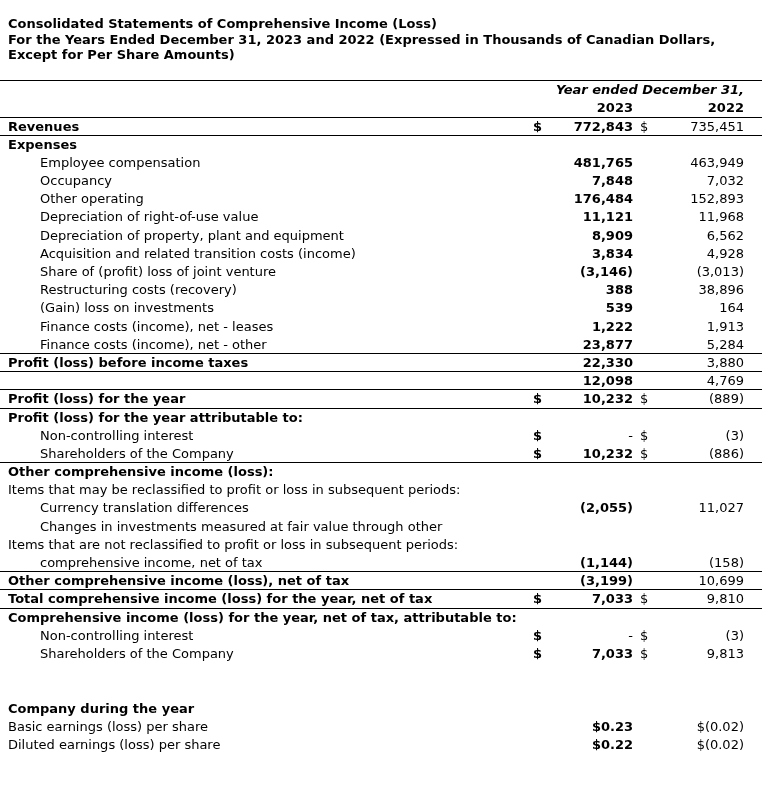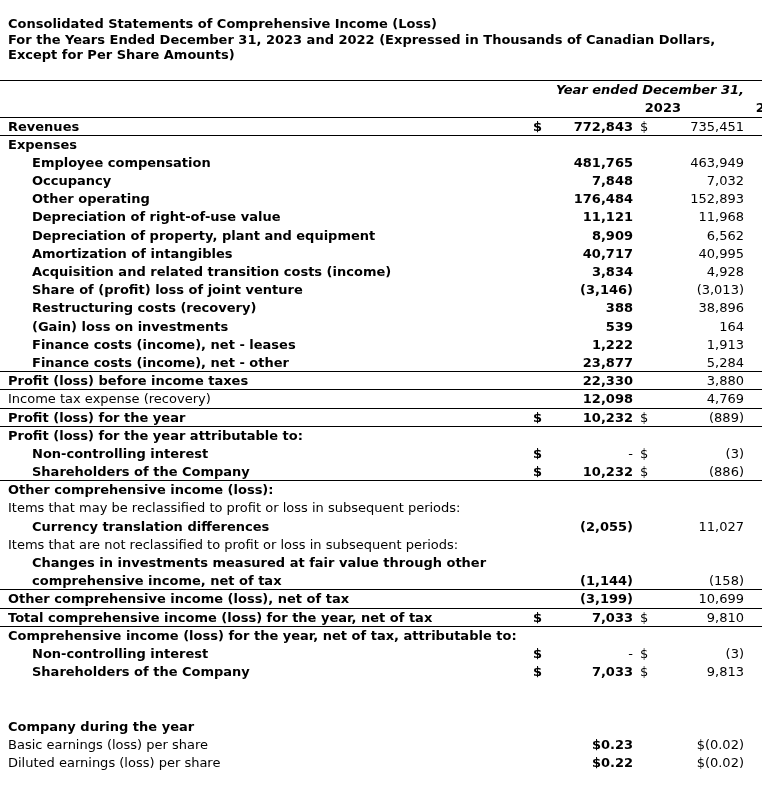--- a/index.html
+++ b/index.html
@@ -8,32 +8,32 @@
     background: #ffffff; color: #000000;
     font-family: "DejaVu Sans", sans-serif;
     font-size: 13px;
     overflow: hidden;
   }
   .title-block { margin: 16px 0 0 8px; font-weight: bold; line-height: 15.5px; }
   .statement { margin-top: 17px; }
   .row { display: flex; height: 18.2px; line-height: 17.6px; }
   .row > span { display: block; flex-shrink: 0; }
   .label { width: 533px; padding-left: 8px; white-space: nowrap; overflow: visible; }
-  .label.ind { padding-left: 32px; font-weight: bold; }
+  .label.ind { padding-left: 40px; }
   .d1 { width: 16px; font-weight: bold; }
   .v1 { width: 84px; text-align: right; }
   .gapc { width: 7px; }
   .d2 { width: 14px; }
   .v2 { width: 90px; text-align: right; }
   .rp { width: 18px; }
   .b { font-weight: bold; }
   .bb { border-bottom: 1.5px solid #000; justify-content: flex-end; }
   .period-row { height: 19px; line-height: 18px; border-top: 1.5px solid #000; }
   .period { width: 744px; text-align: right; font-weight: bold; font-style: italic; }
-  .year-row { height: 19px; line-height: 17px; border-bottom: 1.5px solid #000; padding-left: 48px; }
+  .year-row { height: 19px; line-height: 17px; border-bottom: 1.5px solid #000; }
   .year-row .v1, .year-row .v2 { font-weight: bold; }
   .spacer-row { height: 18.2px; }
 </style>
 </head>
 <body>
 
 <div class="title-block">
   <div>Consolidated Statements of Comprehensive Income (Loss)</div>
   <div>For the Years Ended December 31, 2023 and 2022 (Expressed in Thousands of Canadian Dollars,</div>
   <div>Except for Per Share Amounts)</div>
@@ -110,29 +110,20 @@
       <div class="row">
         <span class="label ind">Depreciation of property, plant and equipment</span>
         <span class="d1"></span>
         <span class="v1 b">8,909</span>
         <span class="gapc"></span>
         <span class="d2"></span>
         <span class="v2">6,562</span>
         <span class="rp"></span>
       </div>
       <div class="row">
-        <span class="label ind">Amortization of intangibles</span>
-        <span class="d1"></span>
-        <span class="v1 b">40,717</span>
-        <span class="gapc"></span>
-        <span class="d2"></span>
-        <span class="v2">40,995</span>
-        <span class="rp"></span>
-      </div>
-      <div class="row">
         <span class="label ind">Acquisition and related transition costs (income)</span>
         <span class="d1"></span>
         <span class="v1 b">3,834</span>
         <span class="gapc"></span>
         <span class="d2"></span>
         <span class="v2">4,928</span>
         <span class="rp"></span>
       </div>
       <div class="row">
         <span class="label ind">Share of (profit) loss of joint venture</span>
@@ -182,21 +173,20 @@
       <div class="row bb">
         <span class="label b">Profit (loss) before income taxes</span>
         <span class="d1"></span>
         <span class="v1 b">22,330</span>
         <span class="gapc"></span>
         <span class="d2"></span>
         <span class="v2">3,880</span>
         <span class="rp"></span>
       </div>
       <div class="row bb">
-        <span class="label">Income tax expense (recovery)</span>
         <span class="d1"></span>
         <span class="v1 b">12,098</span>
         <span class="gapc"></span>
         <span class="d2"></span>
         <span class="v2">4,769</span>
         <span class="rp"></span>
       </div>
       <div class="row bb">
         <span class="label b">Profit (loss) for the year</span>
         <span class="d1">$</span>
@@ -254,30 +244,30 @@
       <div class="row">
         <span class="label ind">Currency translation differences</span>
         <span class="d1"></span>
         <span class="v1 b">(2,055)</span>
         <span class="gapc"></span>
         <span class="d2"></span>
         <span class="v2">11,027</span>
         <span class="rp"></span>
       </div>
       <div class="row">
+        <span class="label ind">Changes in investments measured at fair value through other</span>
+        <span class="d1"></span>
+        <span class="v1"></span>
+        <span class="gapc"></span>
+        <span class="d2"></span>
+        <span class="v2"></span>
+        <span class="rp"></span>
+      </div>
+      <div class="row">
         <span class="label">Items that are not reclassified to profit or loss in subsequent periods:</span>
-        <span class="d1"></span>
-        <span class="v1"></span>
-        <span class="gapc"></span>
-        <span class="d2"></span>
-        <span class="v2"></span>
-        <span class="rp"></span>
-      </div>
-      <div class="row">
-        <span class="label ind">Changes in investments measured at fair value through other</span>
         <span class="d1"></span>
         <span class="v1"></span>
         <span class="gapc"></span>
         <span class="d2"></span>
         <span class="v2"></span>
         <span class="rp"></span>
       </div>
       <div class="row bb">
         <span class="label ind">comprehensive income, net of tax</span>
         <span class="d1"></span>

